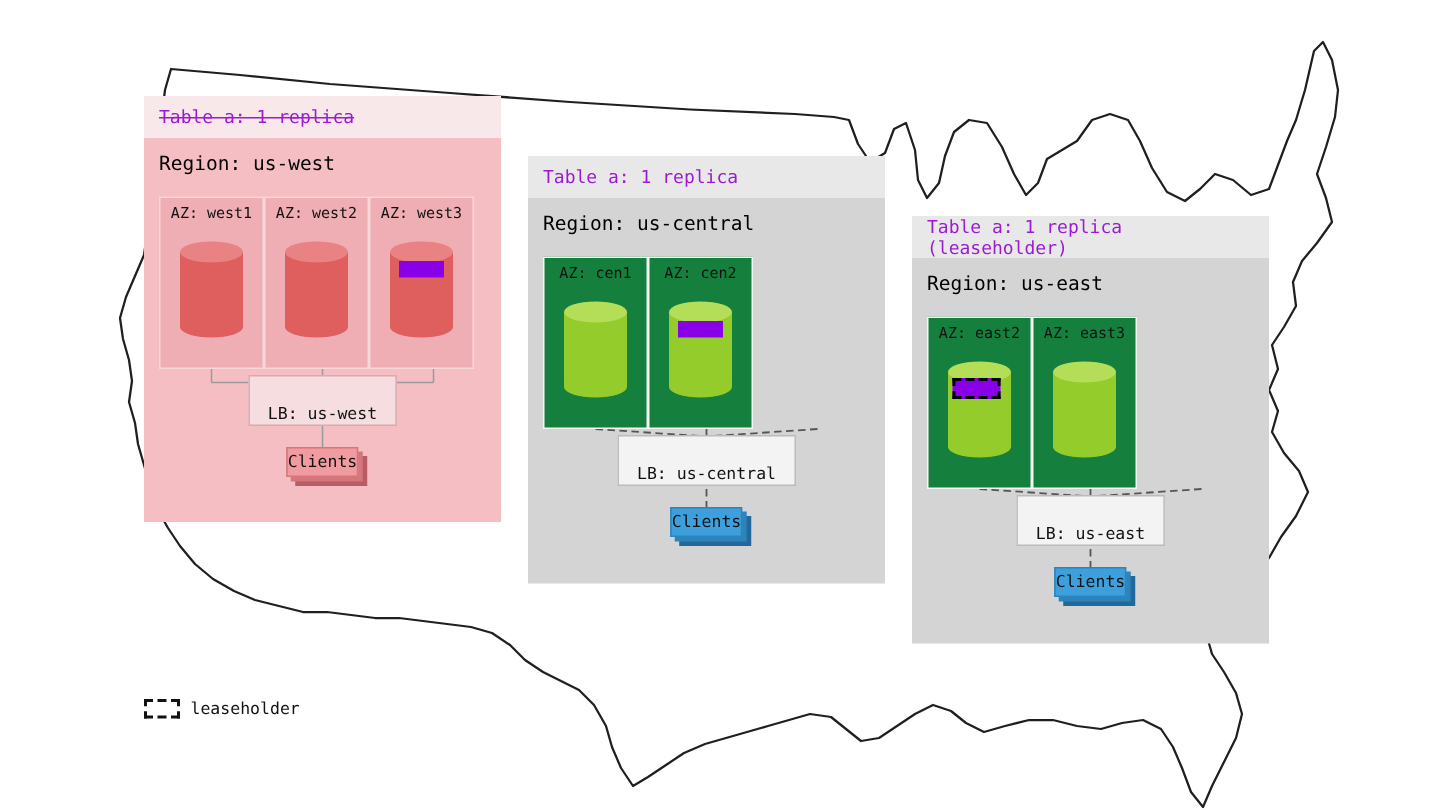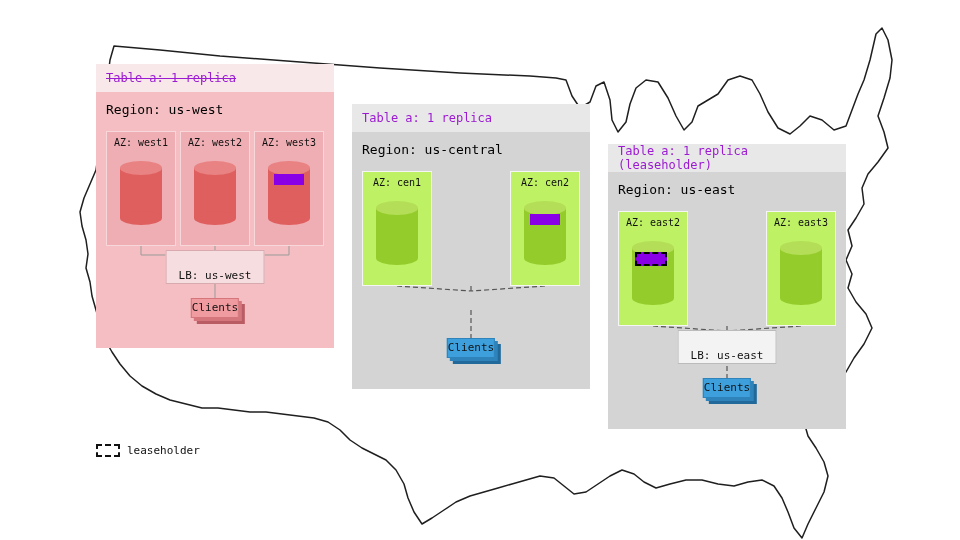--- a/index.html
+++ b/index.html
@@ -10,21 +10,21 @@
   .us-map{position:absolute;left:0;top:0;}
 
   
   .panel{position:absolute;width:238px;height:285px;}
   .panel-header{position:absolute;left:0;top:0;right:0;height:28px;
                 display:flex;align-items:center;padding-left:10px;box-sizing:border-box;}
   .table-label{font-size:12px;color:#9c1ad1;}
   .struck{text-decoration:line-through;}
   .region-title{position:absolute;left:10px;top:38px;font-size:13px;color:#000000;}
   .az-row{position:absolute;left:10px;top:67px;width:218px;height:115px;
-          display:flex;justify-content:space-between;}
+          display:flex;}
   .az-box{width:70px;height:115px;box-sizing:border-box;border:1px solid;padding-top:5px;}
   .az-label{font-size:10px;text-align:center;white-space:nowrap;}
   .cyl-wrap{position:relative;width:44px;height:66px;margin:12px auto 0;}
   .marker{position:absolute;left:7px;top:14px;width:30px;height:11px;background:#8a00e6;}
   .marker.leaseholder{left:4px;top:12px;width:28px;height:10px;border:2px dashed #000;}
   .connectors{position:absolute;left:0;top:0;}
   .lb-box{position:absolute;top:186px;left:50%;transform:translateX(-50%);
           height:20px;line-height:18px;box-sizing:border-box;padding:16px 12px;
           font-size:11px;white-space:nowrap;border:1px solid;}
   .clients-box{position:absolute;top:234px;left:50%;transform:translateX(-50%);
@@ -39,30 +39,30 @@
   .west .cyl-top{fill:#e98282;}
   .west .connectors line{stroke:#9b9b9b;stroke-width:1;}
   .west .lb-box{background:#f6dde0;border-color:#d8a9ae;}
   .west .clients-box{background:#ef9ba0;border-color:#d4767c;
                      box-shadow:3px 3px 0 #d4767c,6px 6px 0 #b95c63;}
 
   
   .central{left:352px;top:88px;background:#d4d4d4;}
   .east{left:608px;top:128px;background:#d4d4d4;}
   .central .panel-header,.east .panel-header{background:#e8e8e8;}
-  .central .az-box,.east .az-box{background:#bef264;border-color:#f5f5f5;}
+  .central .az-box,.east .az-box{background:#15803d;border-color:#f5f5f5;}
   .central .cyl-body,.east .cyl-body{fill:#94cc2b;}
   .central .cyl-top,.east .cyl-top{fill:#b4de57;}
   .central .connectors line,.east .connectors line{stroke:#555;stroke-width:1.2;stroke-dasharray:5 3;}
   .central .lb-box,.east .lb-box{background:#f3f3f3;border-color:#bbbbbb;}
   .central .clients-box,.east .clients-box{background:#3da0dd;border-color:#2d83ba;
                      box-shadow:3px 3px 0 #2d83ba,6px 6px 0 #20699a;}
 
   
-  .legend{position:absolute;left:96px;top:428px;display:flex;align-items:center;gap:7px;justify-content:space-between;}
+  .legend{position:absolute;left:96px;top:450px;display:flex;align-items:center;gap:7px;justify-content:space-between;}
   .legend-swatch{width:20px;height:9px;background:#fff;border:2px dashed #111;}
   .legend-label{font-size:11px;color:#111;}
 </style>
 </head>
 <body>
 
 <div class="canvas">
 
   <svg class="us-map" width="960" height="540" viewBox="0 0 960 540">
     <path fill="#ffffff" stroke="#1f1f1f" stroke-width="1.5" stroke-linejoin="round" d="M114,30 L160,34 220,40 300,46 380,52 460,57 530,60 556,62
@@ -158,20 +158,21 @@
         <div class="cyl-wrap">
           <svg width="44" height="66" viewBox="0 0 44 66">
             <rect class="cyl-body" x="1" y="8" width="42" height="50"></rect>
             <ellipse class="cyl-body" cx="22" cy="58" rx="21" ry="7"></ellipse>
             <ellipse class="cyl-top" cx="22" cy="8" rx="21" ry="7"></ellipse>
           </svg>
           <div class="marker"></div>
         </div>
       </div>
     </div>
+    <div class="lb-box">LB: us-central</div>
     <div class="clients-box">Clients</div>
   </section>
 
   <section class="panel east">
     <svg class="connectors" width="238" height="285">
       <line x1="45" y1="182" x2="119" y2="187"></line>
       <line x1="119" y1="182" x2="119" y2="187"></line>
       <line x1="193" y1="182" x2="119" y2="187"></line>
       <line x1="119" y1="206" x2="119" y2="236"></line>
     </svg>

